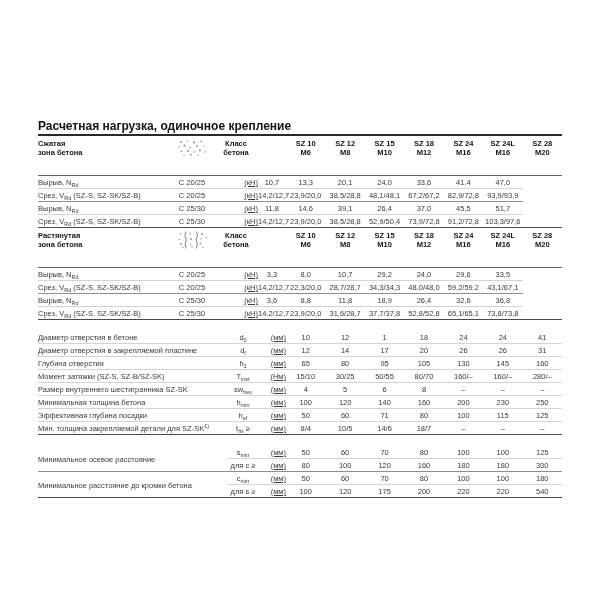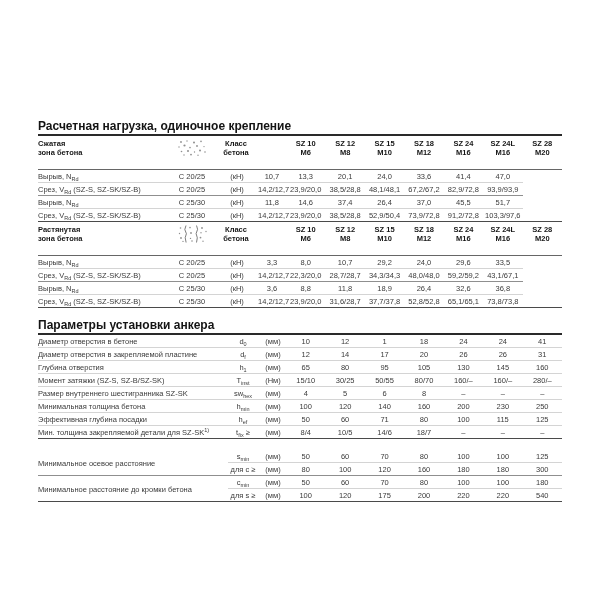--- a/index.html
+++ b/index.html
@@ -3,26 +3,26 @@
 <meta charset="utf-8">
 <style>
   *{box-sizing:border-box;}
   html,body{margin:0;padding:0;background:#ffffff;}
   .page{position:relative;width:600px;height:600px;background:#ffffff;font-family:"Liberation Sans",sans-serif;overflow:hidden;}
   .content{position:absolute;left:38px;top:120px;width:524px;}
   .sec{margin-bottom:11px;}
   .sec-title{font-size:12px;line-height:12px;font-weight:700;color:#141414;margin:0;padding-bottom:2px;border-bottom:2px solid #2a2a2a;}
   table.dtab{border-collapse:collapse;table-layout:fixed;width:524px;border-bottom:1px solid #4a4a4a;}
   .dtab th,.dtab td{font-size:7.5px;line-height:9px;padding:1px 0;font-weight:400;color:#3a3a3a;text-align:center;vertical-align:middle;overflow:visible;}
-  .dtab thead th{padding:3px 0 12px;border-bottom:1px solid #666666;}
+  .dtab thead th{padding:3px 0 18px;border-bottom:1px solid #666666;}
   .dtab .lbl{text-align:left;white-space:nowrap;}
   .dtab th.lbl,.dtab th.cls{font-weight:700;color:#161616;}
   .dtab .hdr{font-weight:700;color:#161616;}
   .dtab .cls{text-align:center;}
-  .dtab .unit{text-align:center;padding-left:2px;white-space:nowrap;}
+  .dtab .unit{text-align:right;padding-left:2px;white-space:nowrap;text-decoration:underline;}
   .dtab .sym{text-align:center;white-space:nowrap;}
   .dtab tbody td{padding:2px 0 1px;}
   .dtab tbody tr+tr td{border-top:1px solid #d4d4d4;}
   .dtab tbody tr.grp td{border-top:1px solid #8f8f8f;}
   .dtab tbody tr.sub td{border-top:1px solid #d4d4d4;}
   sub{font-size:5.5px;line-height:0;vertical-align:-1.5px;}
   sup{font-size:5.5px;line-height:0;vertical-align:3px;}
   .icon-cell svg{display:block;margin:0 auto;}
 </style>
 </head>
@@ -129,21 +129,21 @@
               <td class="val">67,2/67,2</td>
               <td class="val">82,9/72,8</td>
               <td class="val">93,9/93,9</td>
             </tr>
             <tr class="grp">
               <td class="lbl">Вырыв, N<sub>Rd</sub></td>
               <td class="cls">C 25/30</td>
               <td class="unit">(кН)</td>
               <td class="val">11,8</td>
               <td class="val">14,6</td>
-              <td class="val">37,4</td>
+              <td class="val">39,1</td>
               <td class="val">26,4</td>
               <td class="val">37,0</td>
               <td class="val">45,5</td>
               <td class="val">51,7</td>
             </tr>
             <tr>
               <td class="lbl">Срез, V<sub>Rd</sub> (SZ-S, SZ-SK/SZ-B)</td>
               <td class="cls">C 25/30</td>
               <td class="unit">(кН)</td>
               <td class="val">14,2/12,7</td>
@@ -275,21 +275,20 @@
               <td class="val">37,7/37,8</td>
               <td class="val">52,8/52,8</td>
               <td class="val">65,1/65,1</td>
               <td class="val">73,8/73,8</td>
             </tr>
           </tbody>
         </table>
     </section>
 
     <section class="sec">
-      <div class="sec-title">Параметры установки анкера</div>
       <table class="dtab" id="install">
           <colgroup>
             <col style="width: 190px;">
             <col style="width: 30px;">
             <col style="width: 28px;">
             <col>
             <col>
             <col>
             <col>
             <col>

